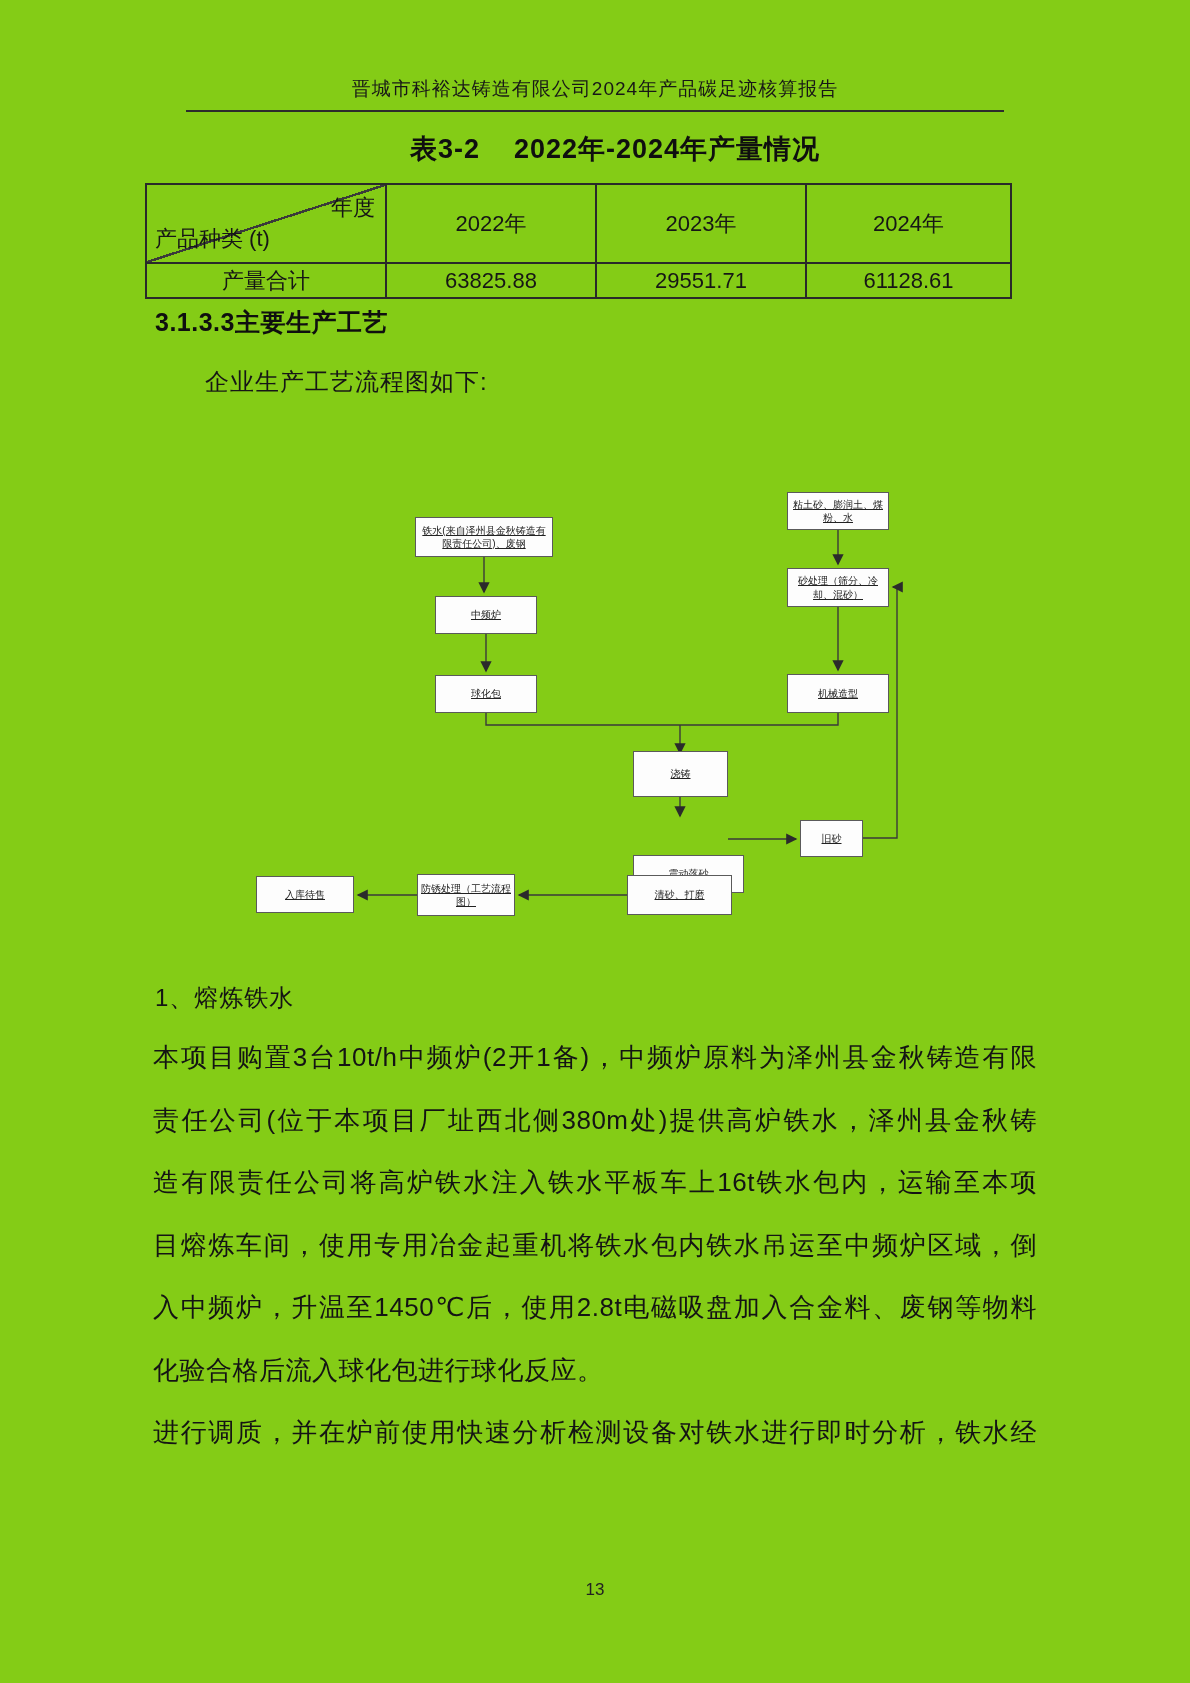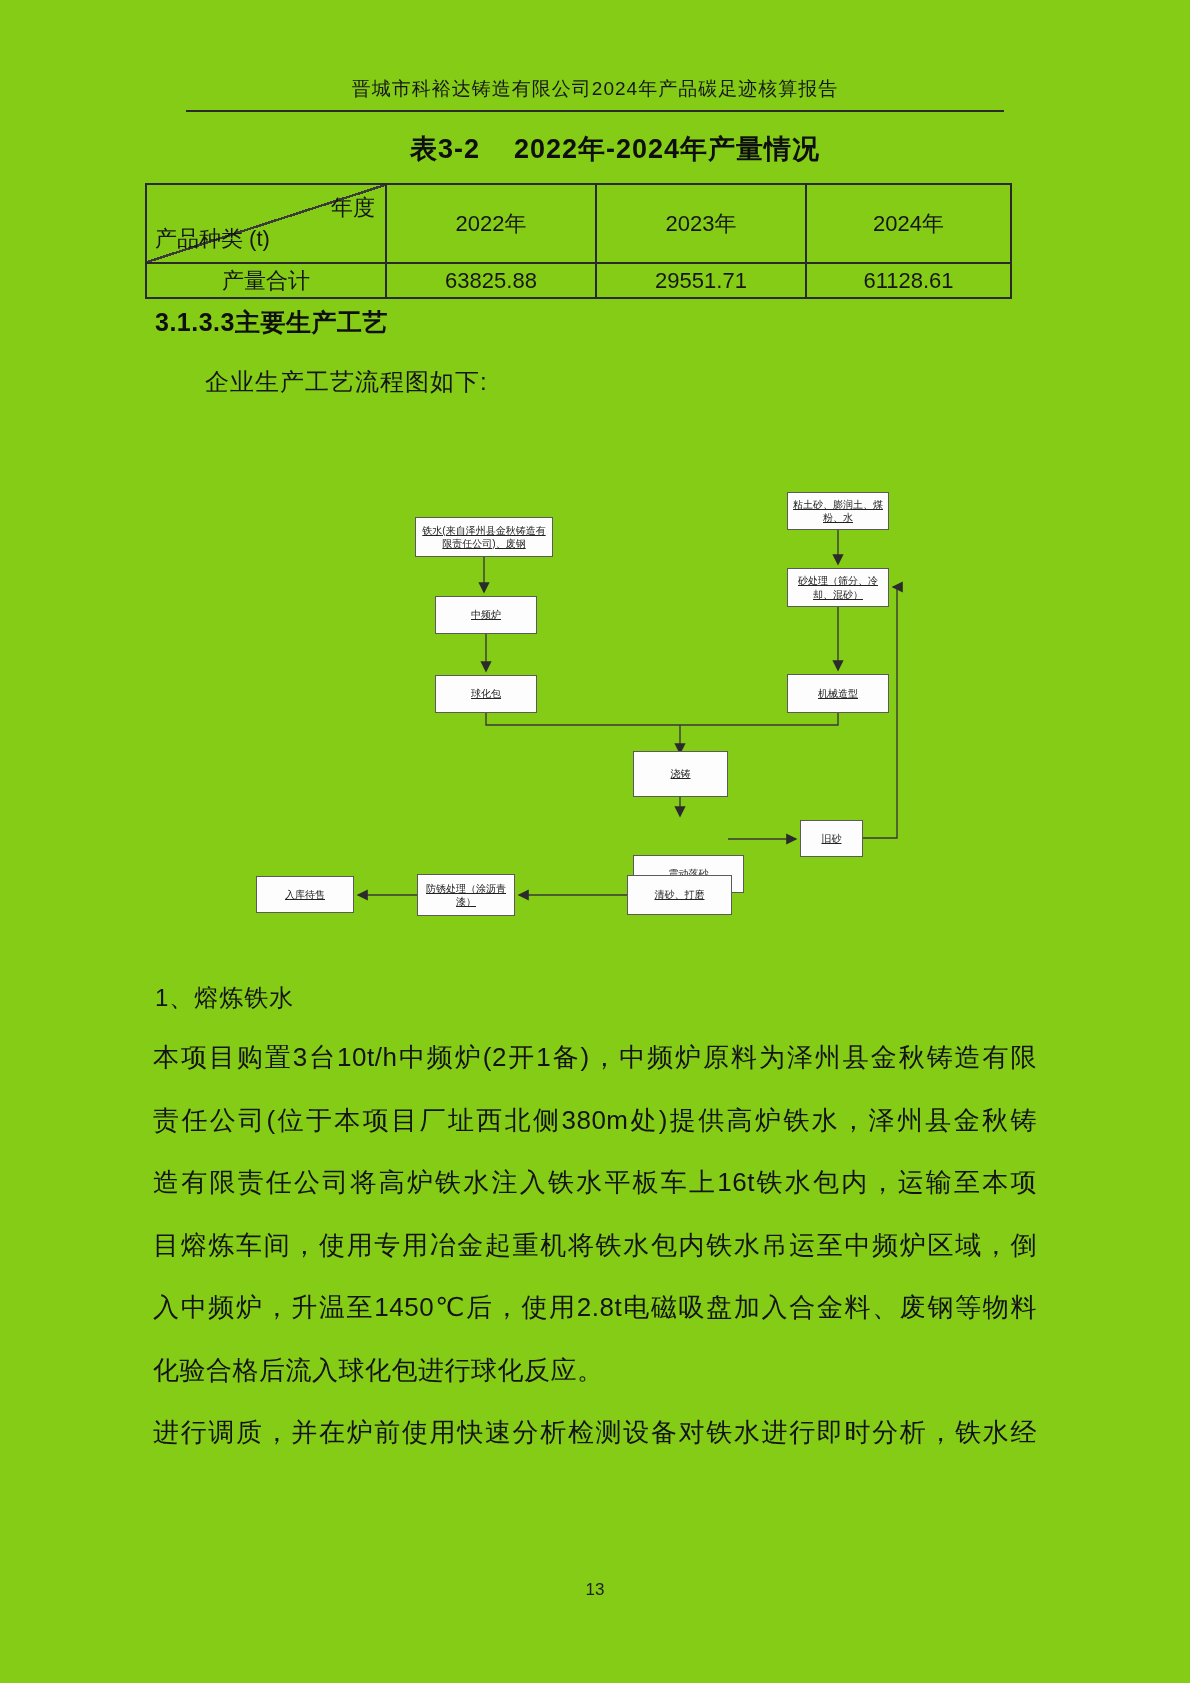--- a/index.html
+++ b/index.html
@@ -174,21 +174,21 @@
     <div class="fc-box" style="left:265px; top:77px;  width:138px; height:40px;">铁水(来自泽州县金秋铸造有限责任公司)、废钢</div>
     <div class="fc-box" style="left:285px; top:156px; width:102px; height:38px;">中频炉</div>
     <div class="fc-box" style="left:285px; top:235px; width:102px; height:38px;">球化包</div>
     <div class="fc-box" style="left:637px; top:52px;  width:102px; height:38px;">粘土砂、膨润土、煤粉、水</div>
     <div class="fc-box" style="left:637px; top:128px; width:102px; height:39px;">砂处理（筛分、冷却、混砂）</div>
     <div class="fc-box" style="left:637px; top:234px; width:102px; height:39px;">机械造型</div>
     <div class="fc-box" style="left:483px; top:311px; width:95px;  height:46px;">浇铸</div>
     <div class="fc-box" style="left:483px; top:380px; width:111px;  height:38px;margin-top:35px;">震动落砂</div>
     <div class="fc-box" style="left:650px; top:380px; width:63px;  height:37px;">旧砂</div>
     <div class="fc-box" style="left:477px; top:435px; width:105px; height:40px;">清砂、打磨</div>
-    <div class="fc-box" style="left:267px; top:434px; width:98px;  height:42px;">防锈处理（涂沥青漆）</div>
+    <div class="fc-box" style="left:267px; top:434px; width:98px;  height:42px;">防锈处理（工艺流程图）</div>
     <div class="fc-box" style="left:106px; top:436px; width:98px;  height:37px;">入库待售</div>
   </div>
 
 
   <div class="melt-heading">1、熔炼铁水</div>
 
   <div class="para">
     <div class="ln">本项目购置3台10t/h中频炉(2开1备)，中频炉原料为泽州县金秋铸造有限</div>
     <div class="ln">责任公司(位于本项目厂址西北侧380m处)提供高炉铁水，泽州县金秋铸</div>
     <div class="ln">造有限责任公司将高炉铁水注入铁水平板车上16t铁水包内，运输至本项</div>

